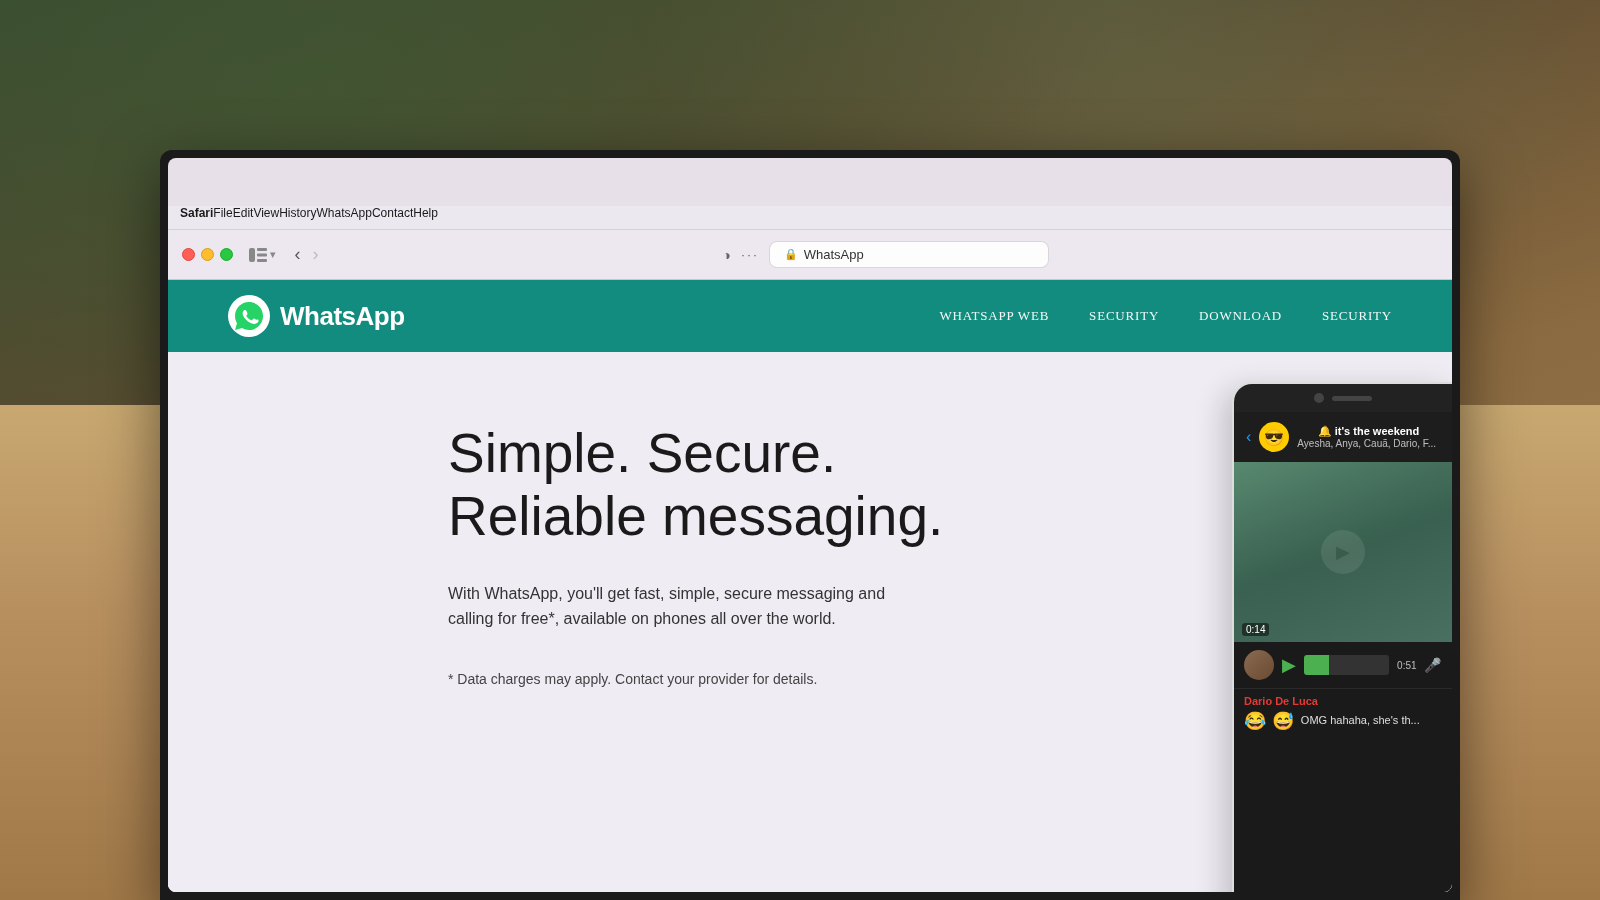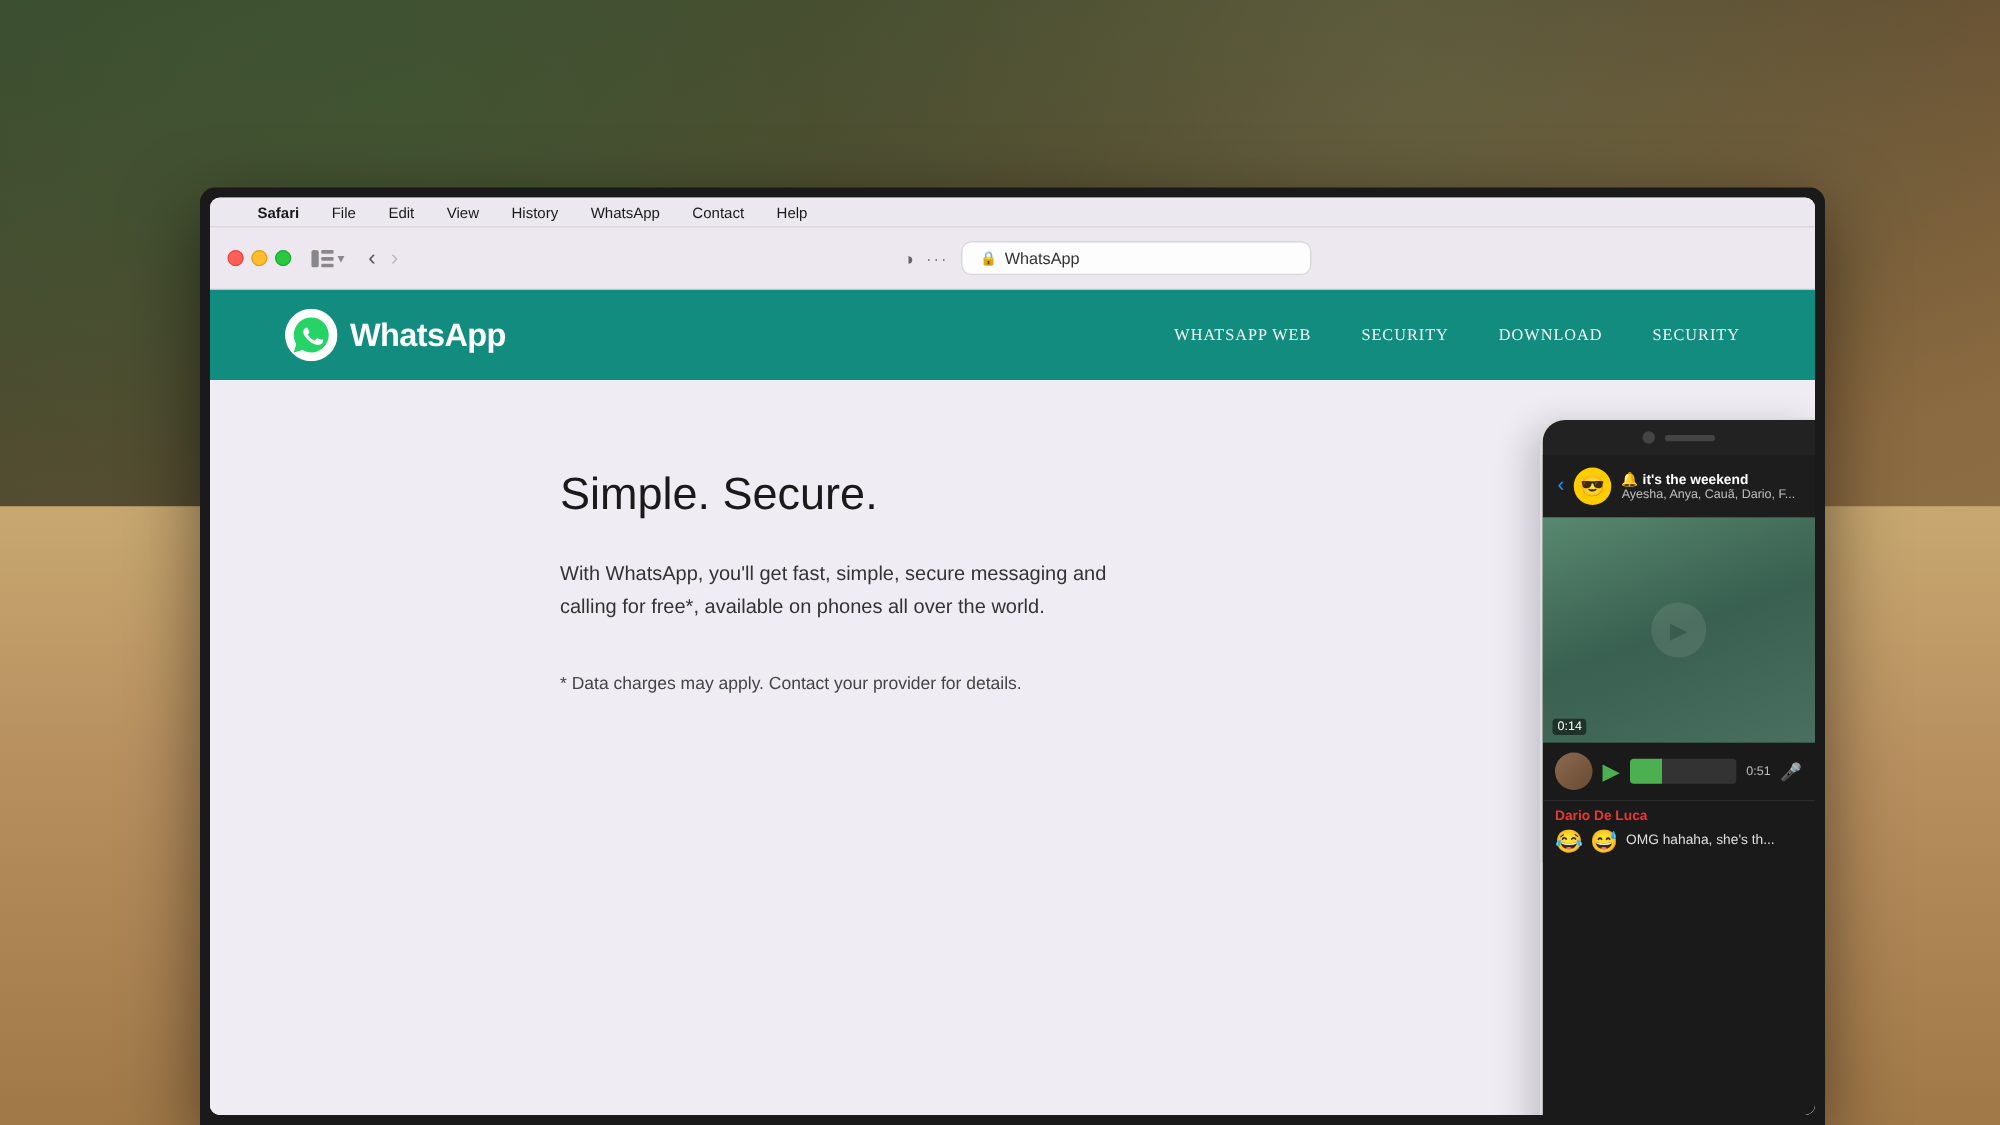--- a/index.html
+++ b/index.html
@@ -54,25 +54,26 @@
       overflow: hidden;
       display: flex;
       flex-direction: column;
     }
 
     
     .menubar {
       background: rgba(236,232,240,0.95);
       height: 24px;
       display: flex;
-      align-items: center;
+      align-items: flex-start;
       padding: 0 12px;
-      gap: 26px;
+      gap: 0;
       border-bottom: 1px solid rgba(0,0,0,0.1);
       flex-shrink: 0;
+      margin-top: 48px;
     }
 
     .menubar-apple {
       font-size: 14px;
       color: #333;
     }
 
     .menubar-item {
       font-size: 12px;
       color: #1a1a1a;
@@ -240,21 +241,21 @@
       padding: 70px 60px 40px 280px;
       position: relative;
       background: #f0ecf4;
     }
 
     .hero-text {
       max-width: 500px;
     }
 
     .hero-headline {
-      font-size: 36px;
+      font-size: 55px;
       font-weight: 300;
       color: #1a1a1a;
       line-height: 1.15;
       margin-bottom: 32px;
     }
 
     .hero-body {
       font-size: 16px;
       color: #333;
       line-height: 1.6;
@@ -346,20 +347,21 @@
       overflow: hidden;
     }
 
     .notif-title {
       color: white;
       font-size: 11px;
       font-weight: 600;
       white-space: nowrap;
       overflow: hidden;
       text-overflow: ellipsis;
+      text-align: center;
     }
 
     .notif-subtitle {
       color: rgba(255,255,255,0.7);
       font-size: 10px;
       white-space: nowrap;
       overflow: hidden;
       text-overflow: ellipsis;
     }
 
@@ -528,20 +530,21 @@
           <span class="wa-nav-link">SECURITY</span>
           <span class="wa-nav-link">DOWNLOAD</span>
           <span class="wa-nav-link">SECURITY</span>
         </div>
       </div>
 
       <div class="wa-hero">
         <div class="hero-text">
           <h1 class="hero-headline">
             <span>Simple. Secure.</span><br>
+            <span>Reliable messaging.</span>
           </h1>
           <p class="hero-body">With WhatsApp, you'll get fast, simple, secure messaging and calling for free*, available on phones all over the world.</p>
           <p class="hero-footnote">* Data charges may apply. Contact your provider for details.</p>
         </div>
 
         <div class="phone-mockup">
           <div class="phone-top-bar">
             <div class="phone-camera"></div>
             <div class="phone-speaker"></div>
           </div>

